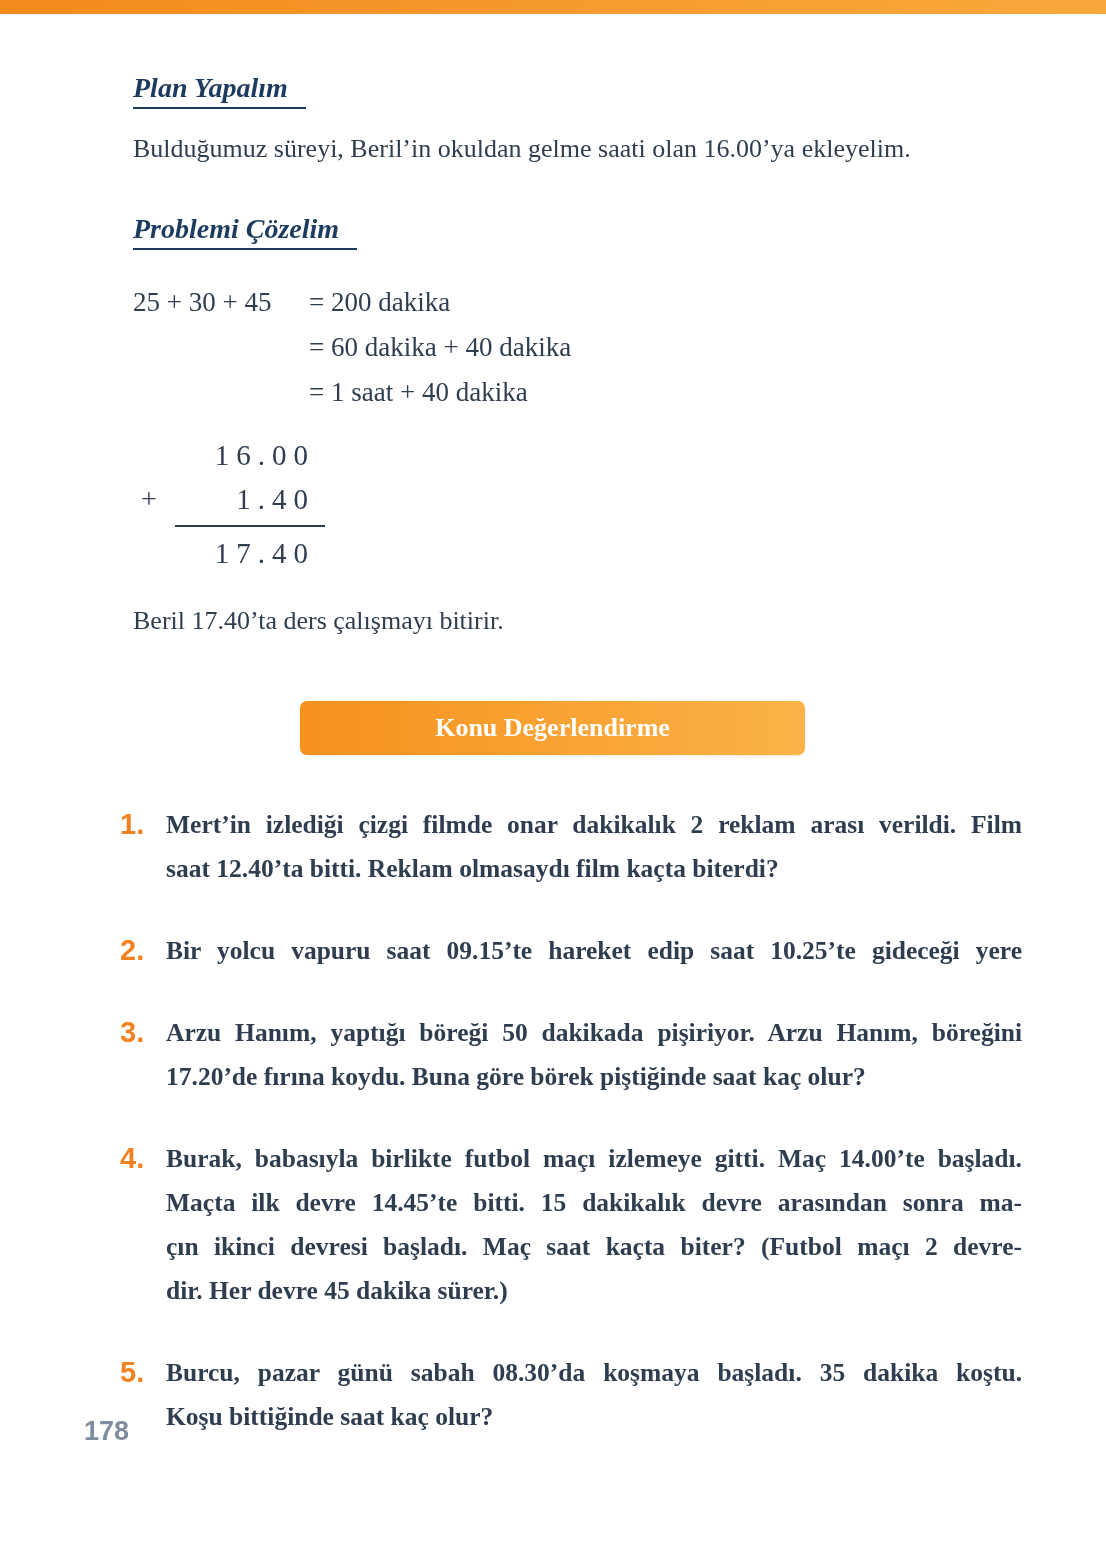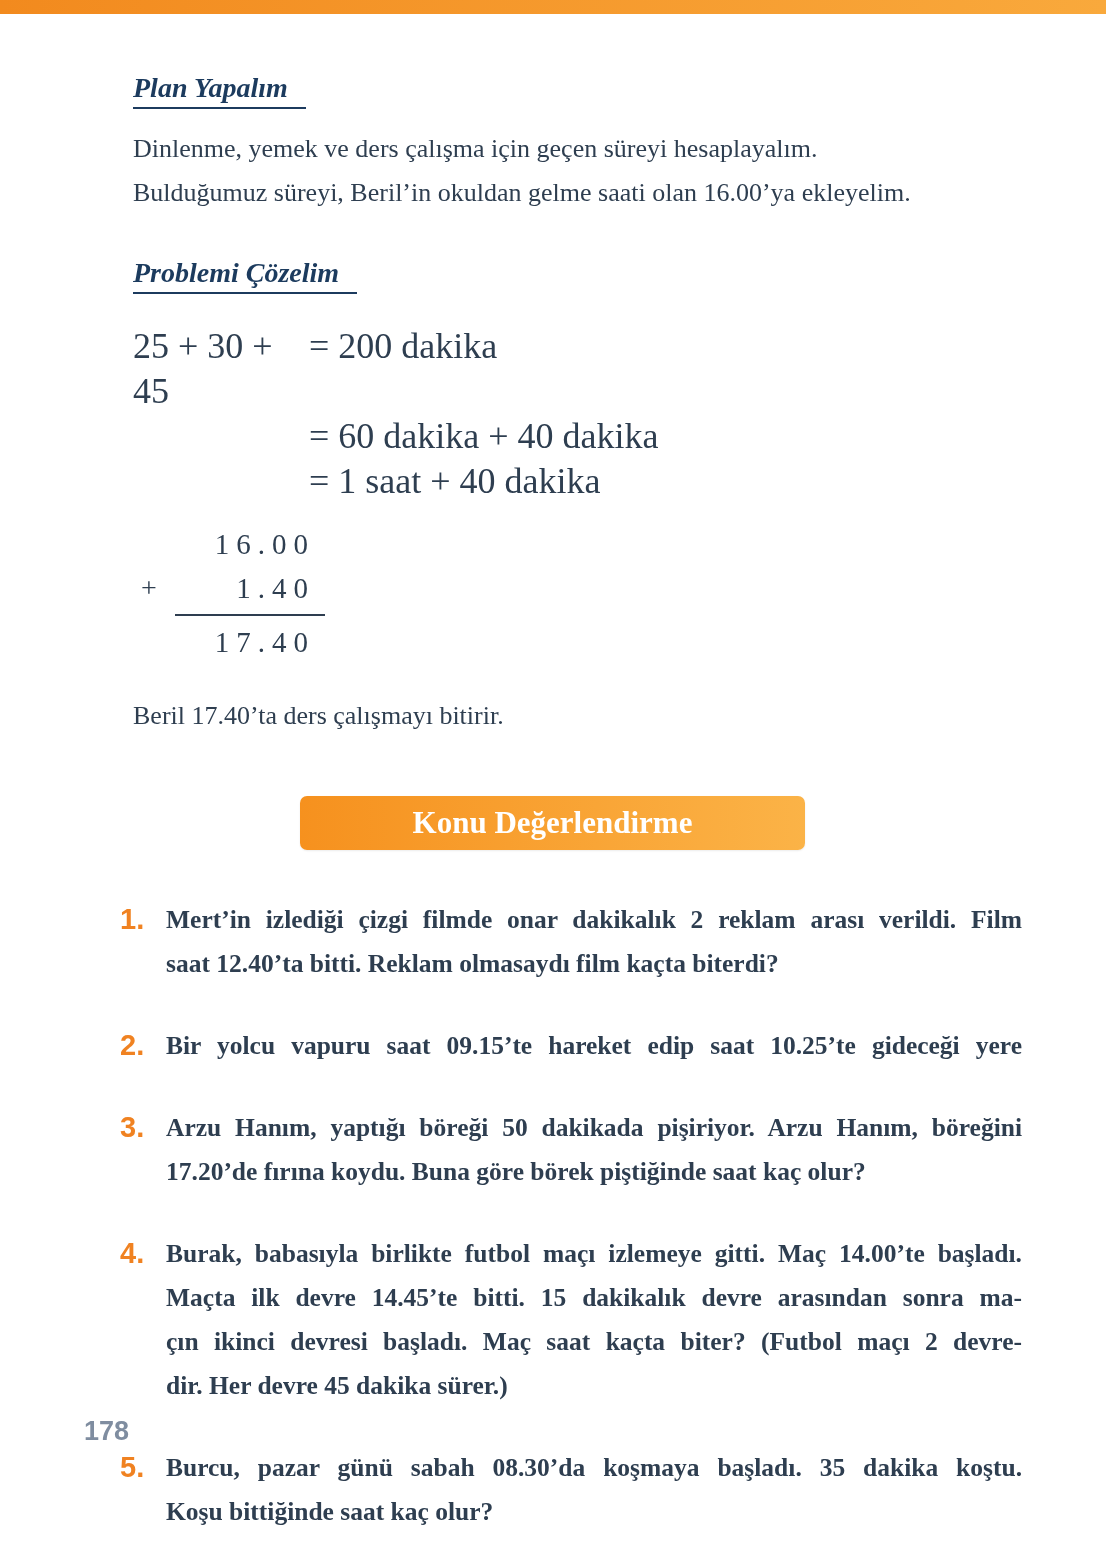--- a/index.html
+++ b/index.html
@@ -31,54 +31,54 @@
   .body-line {
     margin: 0;
     font-size: 26px;
     line-height: 44px;
     color: #2e3e50;
   }
   .solution-section { margin-top: 42px; }
   .eq-block { margin-top: 12px; }
   .eq-row {
     display: flex;
-    font-size: 36px;
+    font-size: 27px;
     line-height: 45px;
   }
   .eq-left { width: 176px; flex: none; }
 
   .addition { margin-top: 18px; margin-left: 8px; font-size: 29px; }
   .add-row { display: flex; align-items: flex-end; line-height: 44px; }
   .plus-cell { width: 42px; flex: none; font-size: 28px; }
   .digits {
     display: inline-block;
     width: 132px;
     text-align: right;
     letter-spacing: 7px;
   }
   .add-line {
     margin-left: 34px;
     width: 150px;
     border-top: 2.5px solid #2e3e50;
     margin-top: 4px;
     margin-bottom: 4px;
   }
-  .conclusion { margin-top: 30px; }
+  .conclusion { margin-top: 24px; }
 
   .banner {
     margin: 58px 0 0 167px;
     width: 505px; height: 54px;
     border-radius: 7px;
     background: linear-gradient(90deg, #f6911e, #fbb347);
     display: flex; align-items: center; justify-content: center;
     box-shadow: 0 1px 2px rgba(0,0,0,0.08);
   }
   .banner span {
     color: #ffffff;
-    font-size: 31px;
+    font-size: 26px;
     font-weight: bold;
     font-family: "Liberation Serif", serif;
   }
 
   .questions { margin: 48px 0 0 -13px; padding: 0; list-style: none; }
   .item { display: flex; margin-bottom: 38px; }
   .item-number {
     width: 46px; flex: none;
     font-family: "Liberation Sans", sans-serif;
     font-weight: bold;
@@ -106,21 +106,20 @@
 </style>
 </head>
 <body>
 
 <div class="top-bar"></div>
 
 <main class="page">
 
   <section>
     <h2 class="heading">Plan Yapalım</h2>
-    <p class="body-line">Dinlenme, yemek ve ders çalışma için geçen süreyi hesaplayalım.</p>
     <p class="body-line">Bulduğumuz süreyi, Beril’in okuldan gelme saati olan 16.00’ya ekleyelim.</p>
   </section>
 
   <section class="solution-section">
     <h2 class="heading">Problemi Çözelim</h2>
 
     <div class="eq-block">
       <div class="eq-row">
         <span class="eq-left">25 + 30 + 45</span>
         <span>= 200 dakika</span>

